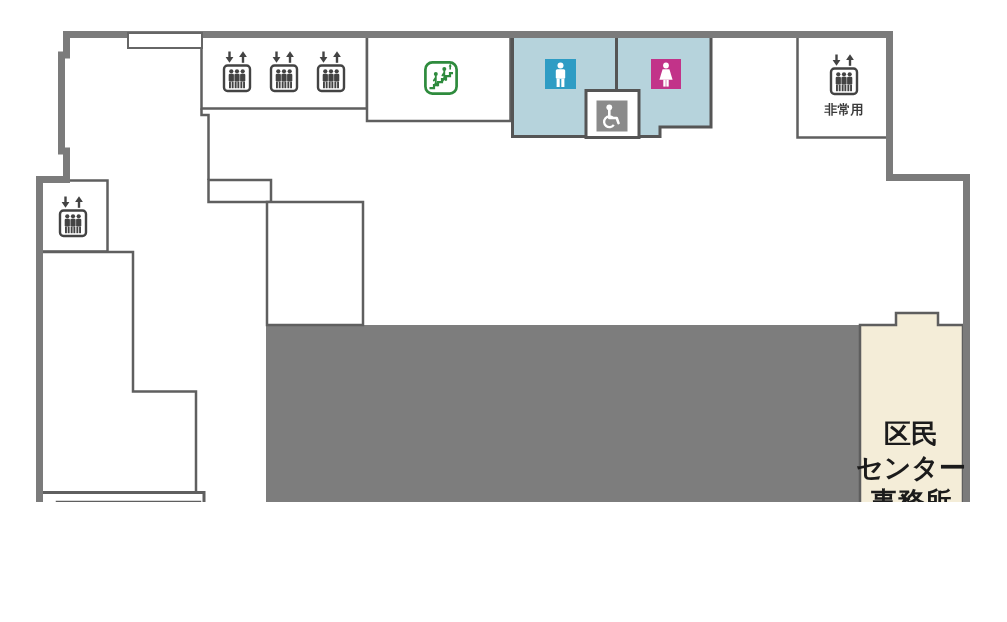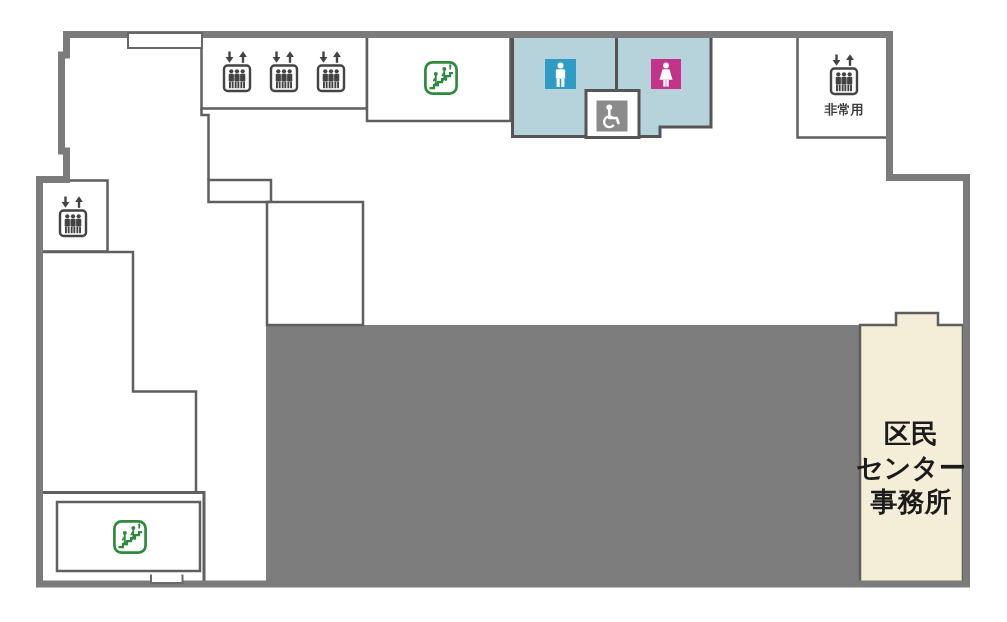--- a/index.html
+++ b/index.html
@@ -1,16 +1,16 @@
 <!DOCTYPE html>
 <html><head>
 <meta charset="utf-8">
 <style>
   html,body{margin:0;padding:0;background:#ffffff;}
-  #stage{position:relative;width:1007px;height:622px;background:#22c55e;overflow:hidden;
+  #stage{position:relative;width:1007px;height:502px;background:#22c55e;overflow:hidden;
          font-family:"DejaVu Sans",sans-serif;}
   svg{display:block;}
   svg text{font-family:"DejaVu Sans","Liberation Sans",sans-serif;}
   .office-label{font-weight:bold;fill:#1b1b1b;}
   .emergency-label{font-weight:600;fill:#3a3a3a;}
 </style>
 </head>
 <body>
 
 <div id="stage">

